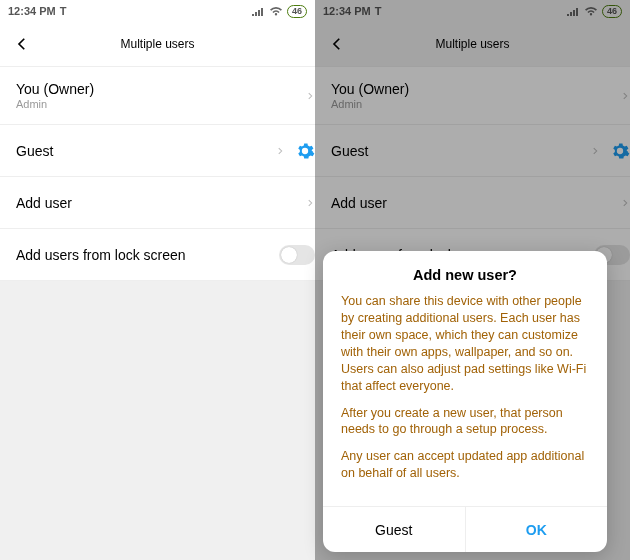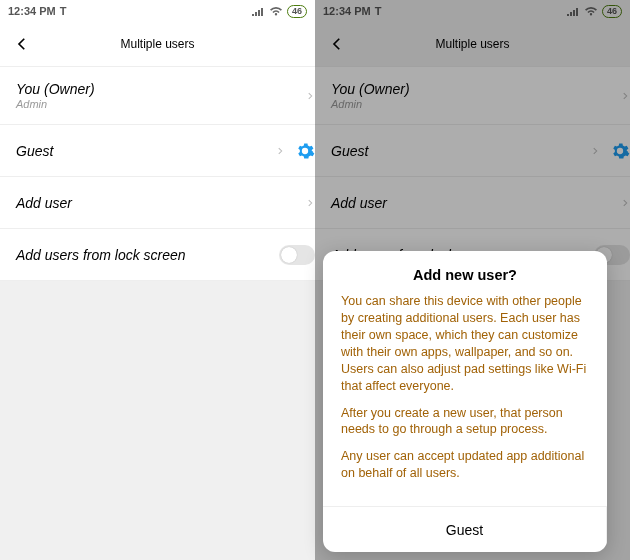--- a/index.html
+++ b/index.html
@@ -60,21 +60,20 @@
   .header h1 { font-size: 12px; font-weight: 400; }
 
   
   .list { background: #fff; border-top: 1px solid #eee; }
   .row {
     display: flex;
     align-items: center;
     padding: 14px 0 14px 16px;
     border-bottom: 1px solid #eee;
     min-height: 52px;
-    font-style: italic;
   }
   .row .txt { flex: 1; }
   .row .title { font-size: 14px; color: #000; }
   .row .sub { font-size: 11px; color: #9a9a9a; margin-top: 1px; }
   .chev { color: #bcbcbc; margin-left: 6px; }
   .gear { margin-left: 10px; display:flex; align-items:center; }
   .toggle {
     width: 36px; height: 20px; border-radius: 10px;
     background: #e5e5e5; position: relative; margin-left: 6px;
   }
@@ -278,15 +277,16 @@
   <div class="dialog">
     <h2>Add new user?</h2>
     <div class="body">
       <p>You can share this device with other people by creating additional users. Each user has their own space, which they can customize with their own apps, wallpaper, and so on. Users can also adjust pad settings like Wi-Fi that affect everyone.</p>
       <p>After you create a new user, that person needs to go through a setup process.</p>
       <p>Any user can accept updated app additional on behalf of all users.</p>
     </div>
     <div class="btns">
       <div class="btn">Guest</div>
       <div class="divider"></div>
+      <div class="btn ok">OK</div>
     </div>
   </div>
 </div>
 
 </body></html>

